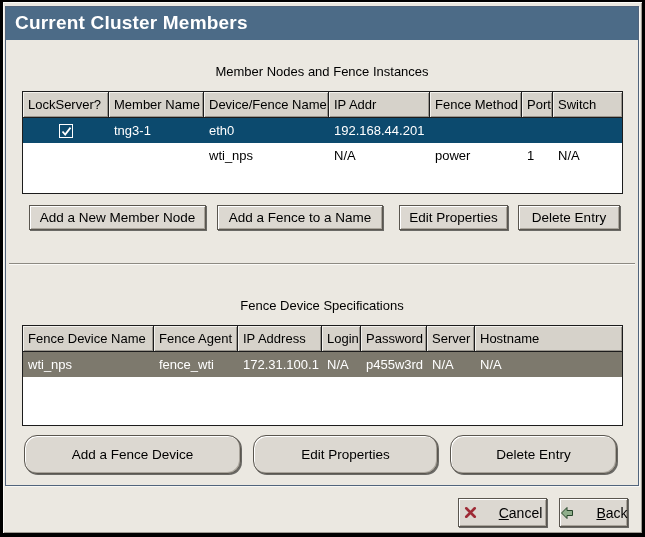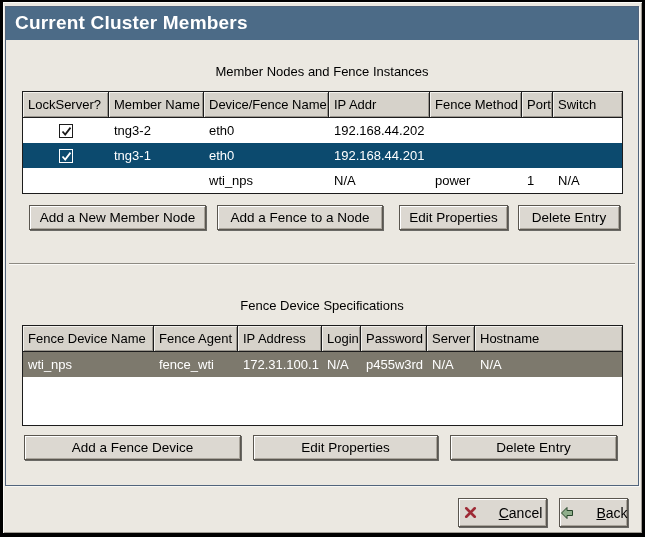--- a/index.html
+++ b/index.html
@@ -36,21 +36,21 @@
 
   .checkbox { display:inline-flex; align-items:center; justify-content:center;
     width:14px; height:14px; border:1px solid #1b1b1b; background:#fff; color:#1b1b1b;
     vertical-align:middle; }
   tr.sel-blue .checkbox { border-color:#fff; background:transparent; color:#fff; }
 
   .btnrow { display:flex; margin-top:11px; margin-left:16px; }
   .btnrow1 { padding-left:7px; }
   .btnrow1 .gtk-btn { height:25px; }
   .btnrow2 { padding-left:2px; margin-top:9px; }
-  .btnrow2 .gtk-btn { height:25px; }
+  .btnrow2 .gtk-btn { height:39px;border-radius:13px; }
 
   .gtk-btn { font-family:"Liberation Sans", sans-serif; font-size:13.5px; color:#000;
     background:#dcd8d1; border:1px solid #5a564f;
     box-shadow: inset 1px 1px 0 #ffffff, inset -1px -1px 0 #a9a49b, 1px 1px 0 rgba(0,0,0,0.55);
     display:inline-flex; align-items:center; justify-content:center; cursor:default; }
 
   .hsep { margin:33px 3px 0 3px; height:2px;
     border-top:1px solid #8d8a82; border-bottom:1px solid #fbfaf7; }
 
   .action-area { position:absolute; left:0; right:0; bottom:0; height:46px;
@@ -94,35 +94,20 @@
                 <th>LockServer?</th>
                 <th>Member Name</th>
                 <th>Device/Fence Name</th>
                 <th>IP Addr</th>
                 <th>Fence Method</th>
                 <th>Port</th>
                 <th>Switch</th>
               </tr>
             </thead>
             <tbody>
-              <tr>
-                <td class="center">
-                  <span class="checkbox">
-                    <svg width="11" height="11" viewBox="0 0 11 11">
-                        <path d="M1.5 5.5 L4.2 8.5 L9.5 1.6" stroke="currentColor" stroke-width="1.8" fill="none"></path>
-                      </svg>
-                  </span>
-                </td>
-                <td>tng3-2</td>
-                <td>eth0</td>
-                <td>192.168.44.202</td>
-                <td></td>
-                <td></td>
-                <td></td>
-              </tr>
               <tr class="sel-blue">
                 <td class="center">
                   <span class="checkbox">
                     <svg width="11" height="11" viewBox="0 0 11 11">
                         <path d="M1.5 5.5 L4.2 8.5 L9.5 1.6" stroke="currentColor" stroke-width="1.8" fill="none"></path>
                       </svg>
                   </span>
                 </td>
                 <td>tng3-1</td>
                 <td>eth0</td>
@@ -139,21 +124,21 @@
                 <td>power</td>
                 <td>1</td>
                 <td>N/A</td>
               </tr>
             </tbody>
           </table>
         </div>
 
         <div class="btnrow btnrow1">
           <button class="gtk-btn" style="width:177px">Add a New Member Node</button>
-          <button class="gtk-btn" style="width:166px; margin-left:11px">Add a Fence to a Node</button>
+          <button class="gtk-btn" style="width:166px; margin-left:11px">Add a Fence to a Name</button>
           <button class="gtk-btn" style="width:109px; margin-left:16px">Edit Properties</button>
           <button class="gtk-btn" style="width:102px; margin-left:10px">Delete Entry</button>
         </div>
 
         <div class="hsep"></div>
 
         <div class="caption c2">Fence Device Specifications</div>
 
         <div class="tablebox tablebox2">
           <table>

